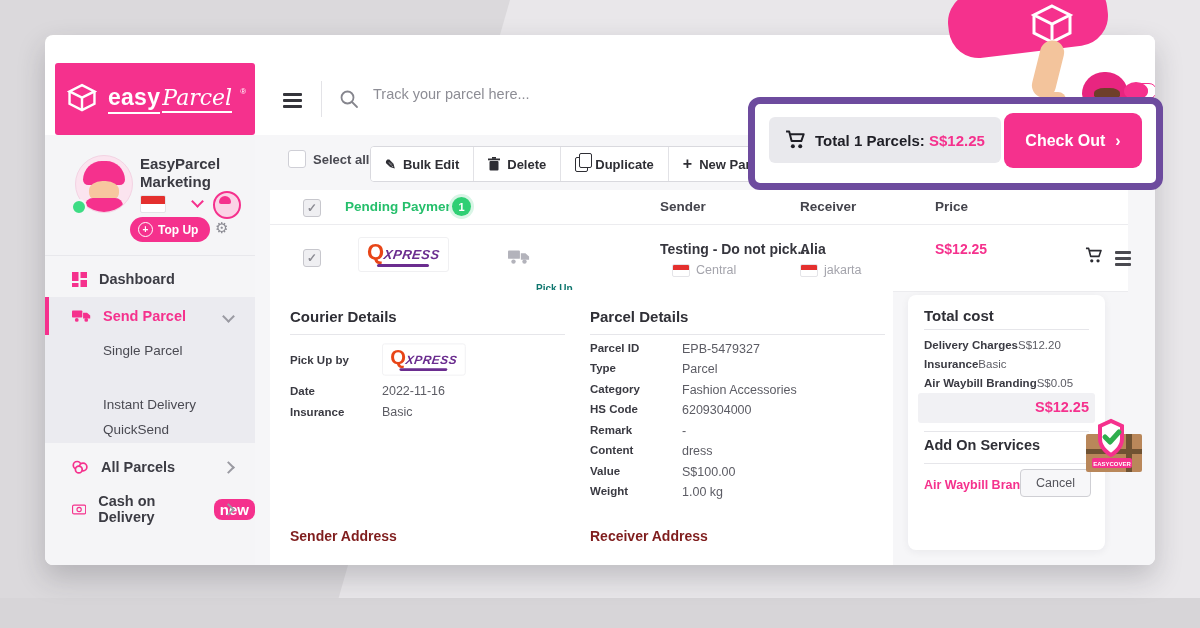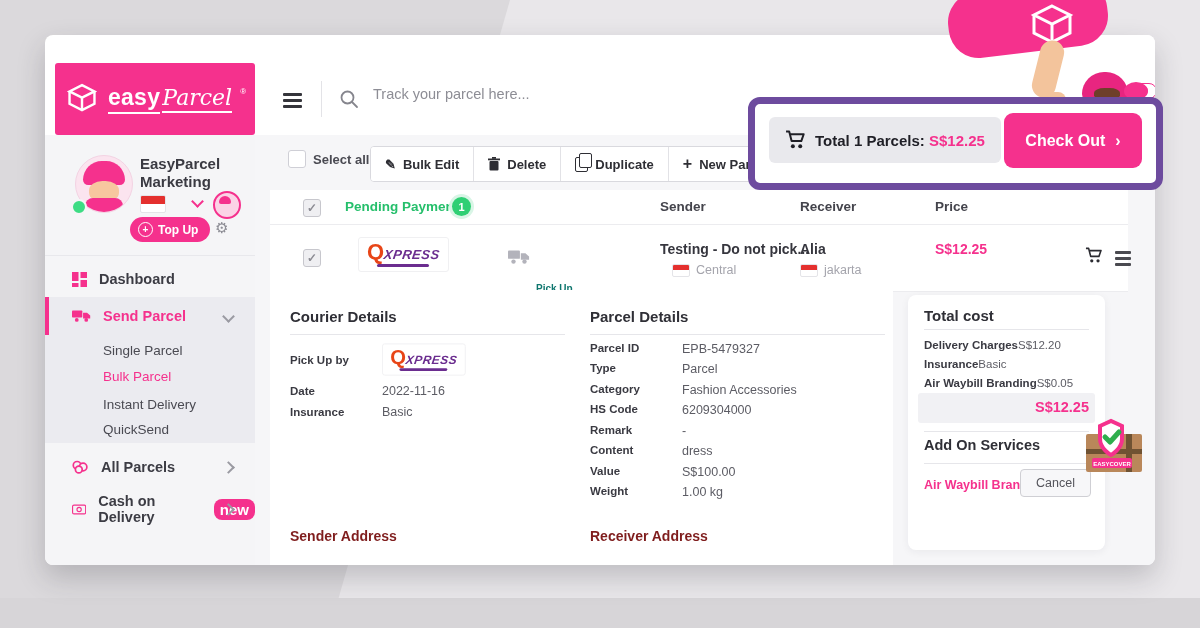--- a/index.html
+++ b/index.html
@@ -253,23 +253,20 @@
         <rect x="0" y="1" width="13" height="9" rx="1" fill="#f5318d"></rect>
         <path d="M14 4h5l4 3.5V11h-9z" fill="#f5318d"></path>
         <circle cx="6" cy="13" r="2.4" fill="#f5318d"></circle>
           <circle cx="18" cy="13" r="2.4" fill="#f5318d"></circle>
         </svg>
       <span>Send Parcel</span>
       <span class="chev chev-down sb-chev"></span>
     </div>
     <div class="abs sb-sub" style="top:202px;">
         <span>Single Parcel</span>
-      </div>
-    <div class="abs sb-sub" style="top:228px;color:#f5318d;">
-        <span>Bulk Parcel</span>
       </div>
     <div class="abs sb-sub" style="top:256px;">
         <span>Instant Delivery</span>
       </div>
     <div class="abs sb-sub" style="top:281px;">
         <span>QuickSend</span>
       </div>
 
     <div class="abs sb-item" style="top:314px;">
       <svg width="17" height="14" viewBox="0 0 20 16">

